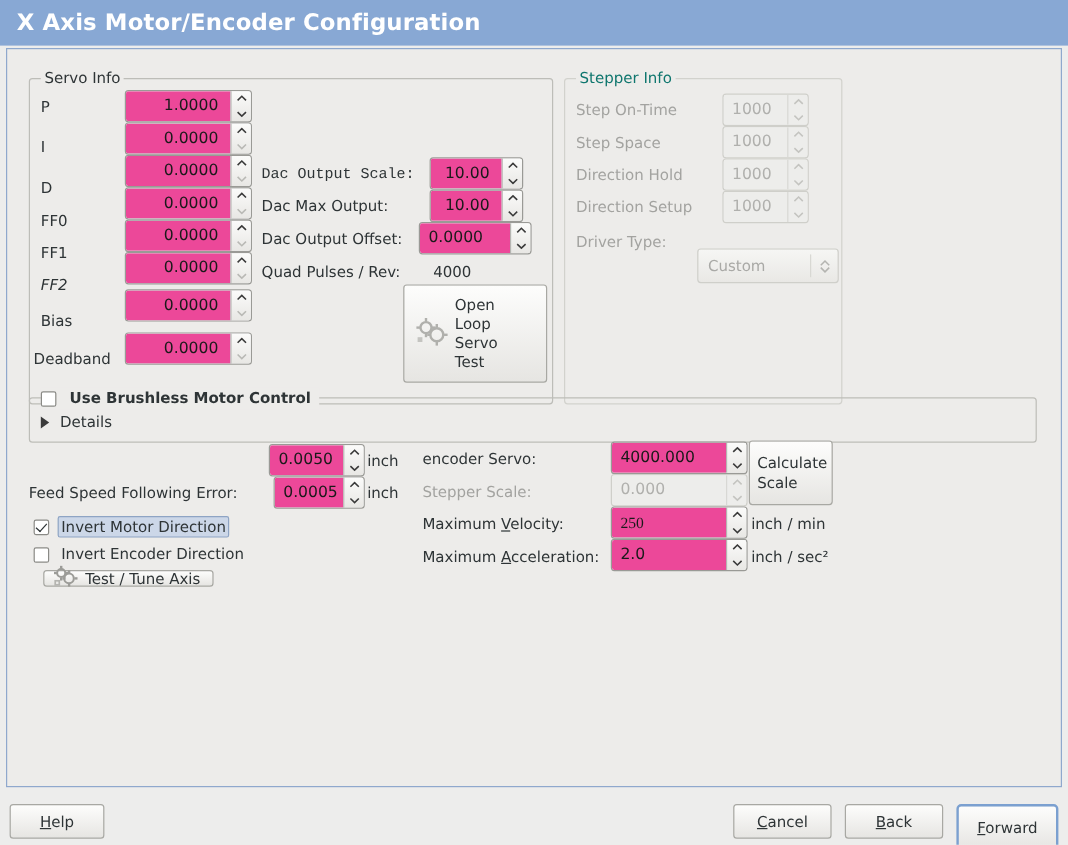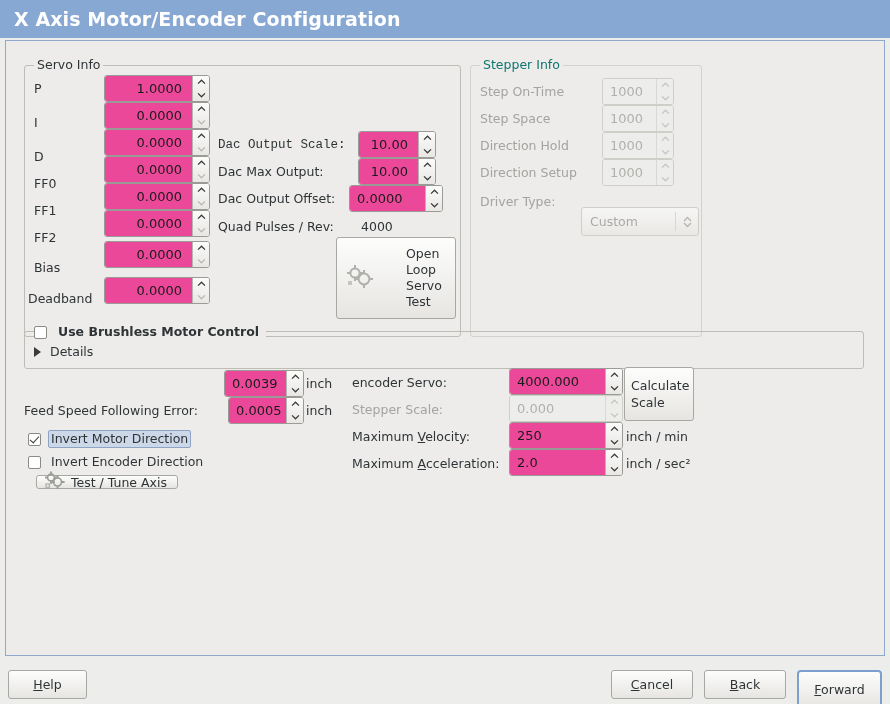--- a/index.html
+++ b/index.html
@@ -222,21 +222,21 @@
 
   <div class="frame" style="left:18px; top:24px; width:437px; height:272px;">
     <span class="frame-label">Servo Info</span>
   </div>
 
   <span class="lbl" style="left:28px; top:40px;">P</span>
   <span class="lbl" style="left:28px; top:74px;">I</span>
   <span class="lbl" style="left:28px; top:108px;">D</span>
   <span class="lbl" style="left:28px; top:135px;">FF0</span>
   <span class="lbl" style="left:28px; top:162px;">FF1</span>
-  <span class="lbl" style="left:28px; top:189px;">FF2</span>
+  <span class="lbl" style="left:28px; top:189px;font-style:italic;">FF2</span>
   <span class="lbl" style="left:28px; top:219px;">Bias</span>
   <span class="lbl" style="left:22px; top:250px;">Deadband</span>
 
   <div class="spin" style="left:98px; top:34px; width:106px;">
     <div class="val">1.0000</div>
     <div class="btns">
       <div class="ar">
           <svg width="9" height="6" viewBox="0 0 9 6">
             <path d="M1 4.6L4.5 1.2 8 4.6" fill="none" stroke="#3a3a3a" stroke-width="1.3"></path>
           </svg>
@@ -430,21 +430,21 @@
           <rect x="18" y="6" width="2" height="3"></rect>
             <rect x="18" y="21" width="2" height="3"></rect>
           <rect x="11" y="14" width="3" height="2"></rect>
             <rect x="25" y="14" width="3" height="2"></rect>
         </g>
         <g fill="#c4c4c0">
           <rect x="3" y="17" width="4" height="4"></rect>
         </g>
       </svg>
     </span>
-    <span style="display:flex; flex-direction:column; line-height:16px; font-size:12.5px; color:#2e3436;margin-left:27px;">
+    <span style="display:flex; flex-direction:column; line-height:16px; font-size:12.5px; color:#2e3436;">
       <span>Open</span>
       <span>Loop</span>
       <span>Servo</span>
       <span>Test</span>
     </span>
   </div>
 
   <div class="frame disabled" style="left:464px; top:24px; width:232px; height:272px;">
     <span class="frame-label">Stepper Info</span>
   </div>
@@ -535,21 +535,21 @@
   <div class="cbox" style="left:28px; top:282px; background:#edecea; padding-right:4px;">
     <span class="box"></span>
     <span class="ctext bold">Use Brushless Motor Control</span>
   </div>
   <div class="expander" style="left:27px; top:303px;">
     <span class="tri"></span>
     <span class="etext">Details</span>
   </div>
 
   <div class="spin left" style="left:218px; top:329px; width:80px;">
-    <div class="val">0.0039</div>
+    <div class="val">0.0050</div>
     <div class="btns">
       <div class="ar">
           <svg width="9" height="6" viewBox="0 0 9 6">
             <path d="M1 4.6L4.5 1.2 8 4.6" fill="none" stroke="#3a3a3a" stroke-width="1.3"></path>
           </svg>
         </div>
       <div class="ar">
           <svg width="9" height="6" viewBox="0 0 9 6">
             <path d="M1 1.4L4.5 4.8 8 1.4" fill="none" stroke="#3a3a3a" stroke-width="1.3"></path>
           </svg>
@@ -641,21 +641,21 @@
         </div>
     </div>
   </div>
 
   <div class="btn" style="left:618px; top:326px; width:70px; height:54px; flex-direction:column; align-items:flex-start; padding-left:6px;">
     <span style="line-height:17px;">Calculate</span>
     <span style="line-height:17px;">Scale</span>
   </div>
 
   <span class="lbl" style="left:346px; top:388px;"><span>Maximum </span><u>V</u><span>elocity:</span></span>
-  <div class="spin left" style="left:503px; top:381px; width:114px;">
+  <div class="spin left" style="left:503px; top:381px; width:114px;font-family:Liberation Serif, serif;">
     <div class="val">250</div>
     <div class="btns">
       <div class="ar">
           <svg width="9" height="6" viewBox="0 0 9 6">
             <path d="M1 4.6L4.5 1.2 8 4.6" fill="none" stroke="#3a3a3a" stroke-width="1.3"></path>
           </svg>
         </div>
       <div class="ar">
           <svg width="9" height="6" viewBox="0 0 9 6">
             <path d="M1 1.4L4.5 4.8 8 1.4" fill="none" stroke="#3a3a3a" stroke-width="1.3"></path>

